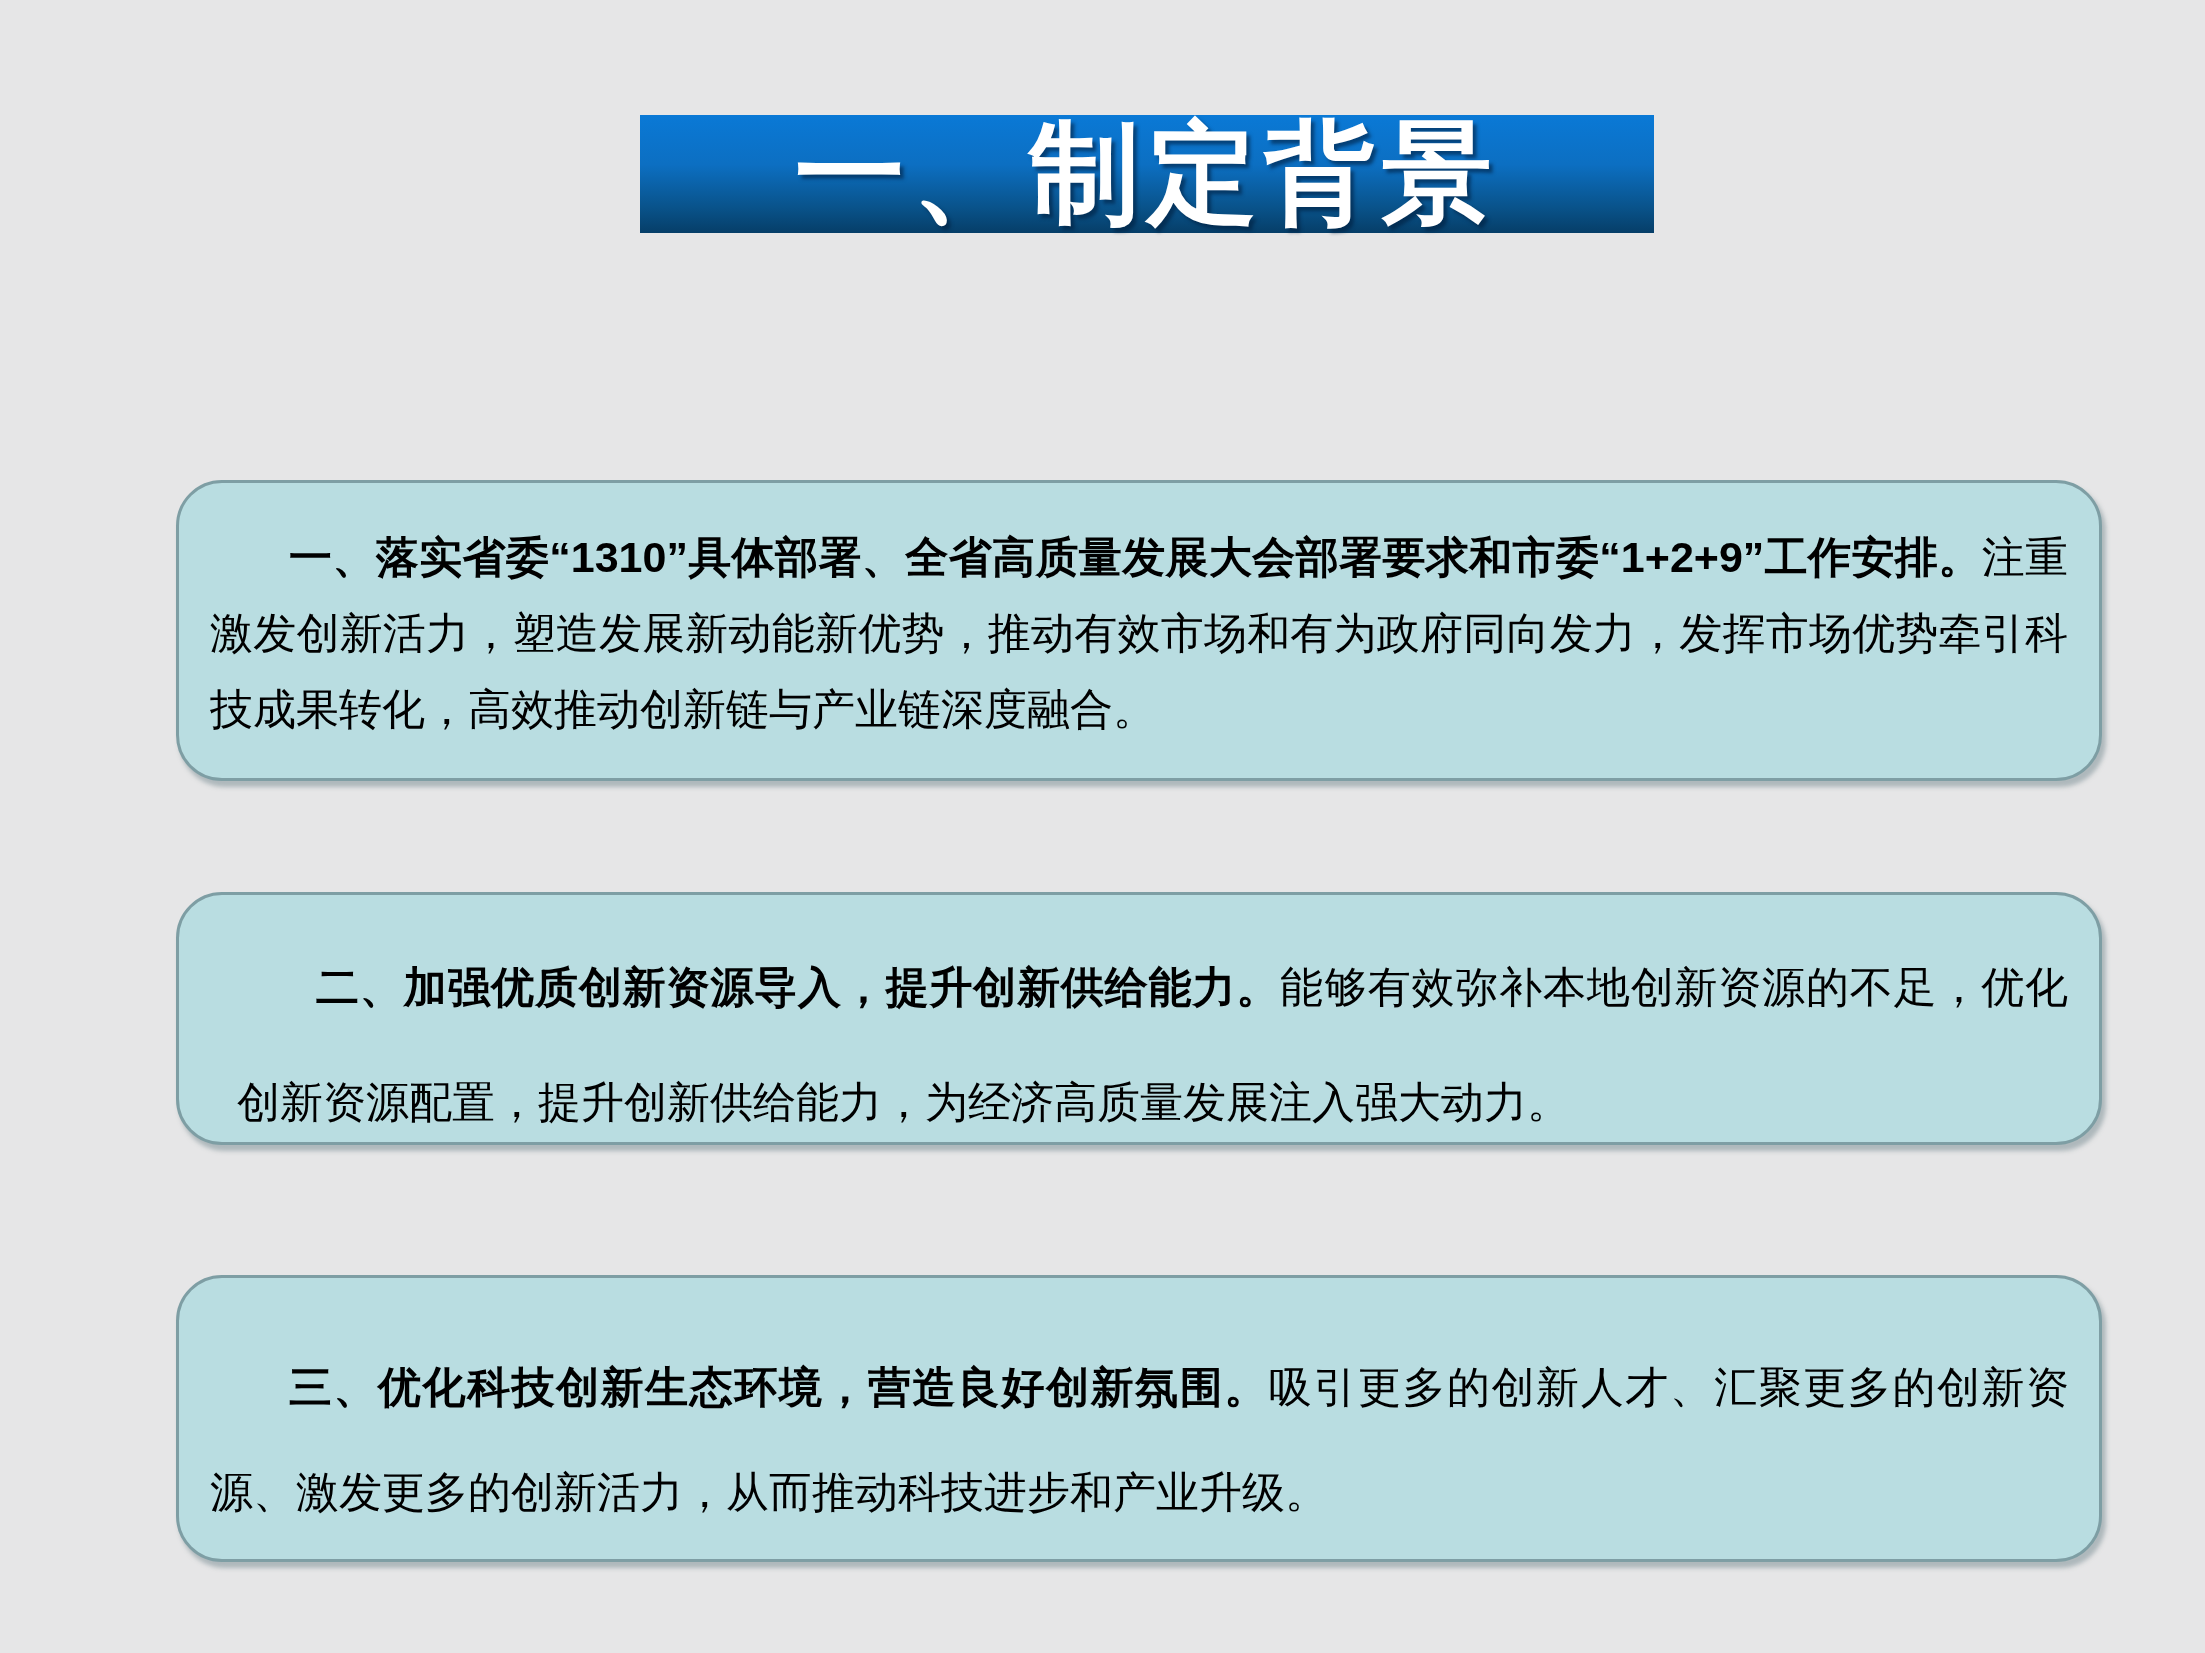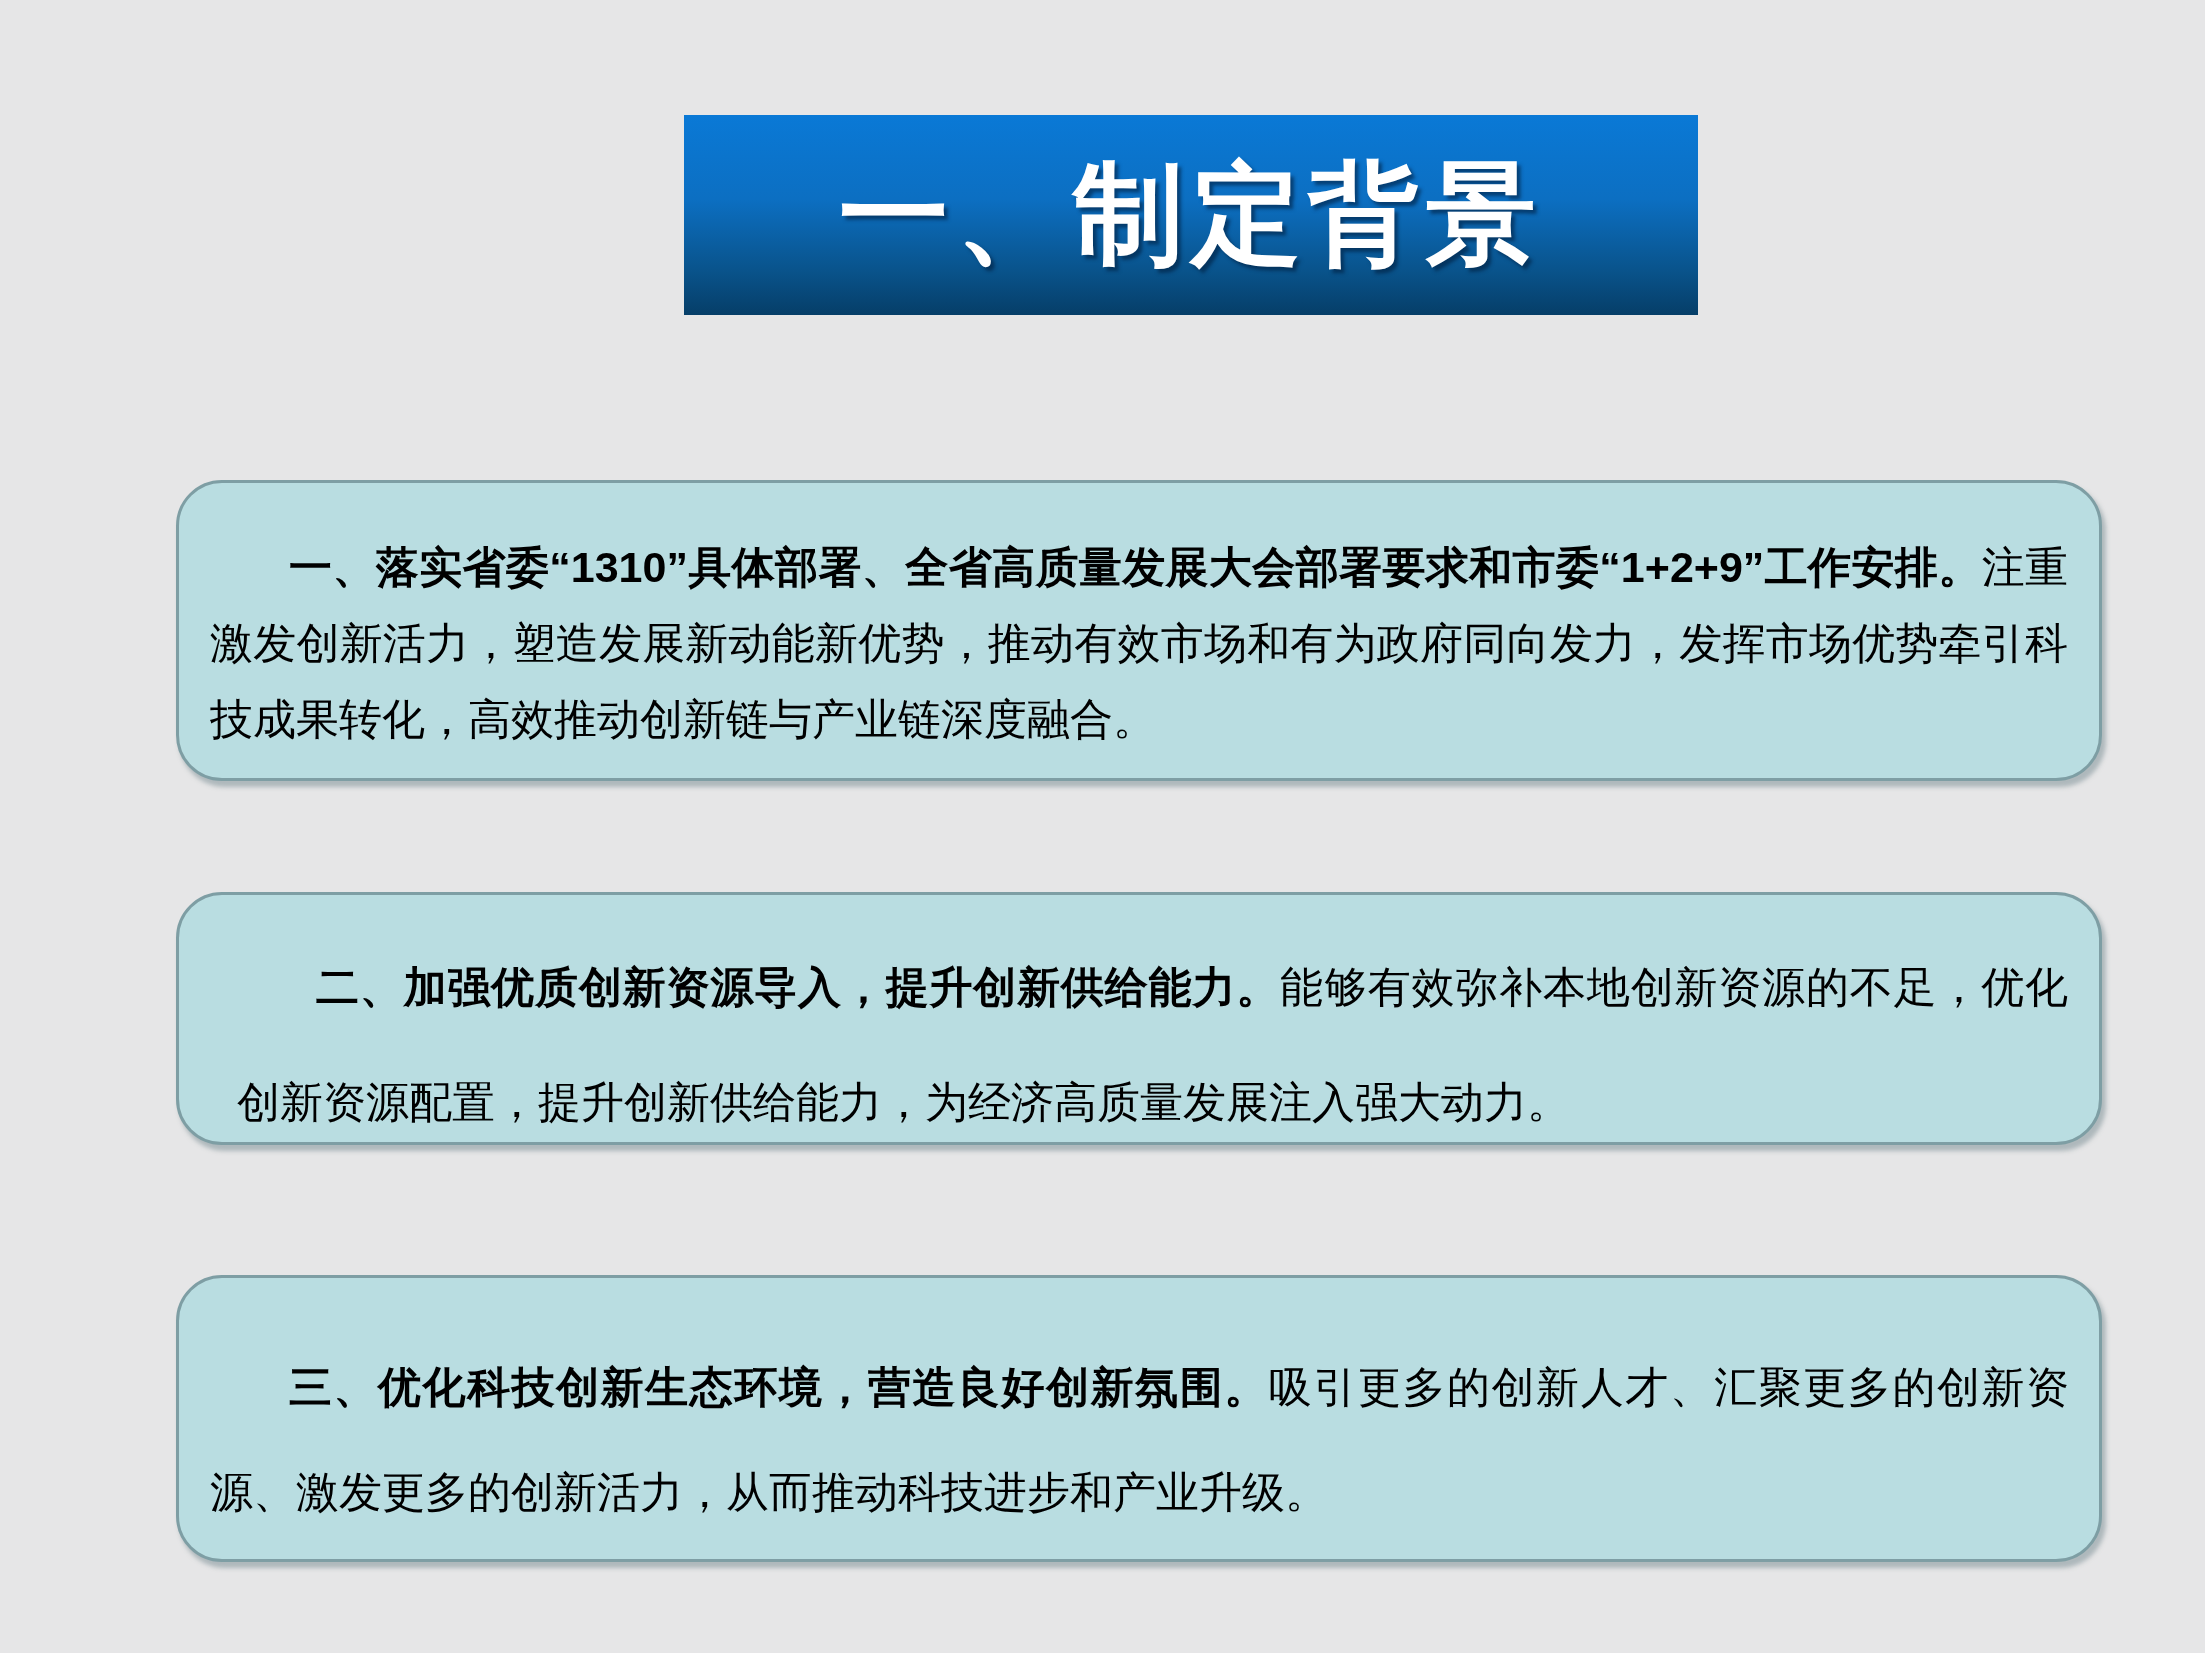--- a/index.html
+++ b/index.html
@@ -11,24 +11,24 @@
   .slide {
     position: relative;
     width: 2205px;
     height: 1654px;
     background: #e6e6e7;
     overflow: hidden;
   }
   
   .banner {
     position: absolute;
-    left: 684px;
+    left: 640px;
     top: 115px;
     width: 1014px;
-    height: 200px;
+    height: 118px;
     background: linear-gradient(180deg, #0a79d6 0%, #0c6fc2 42%, #09538b 78%, #063e68 100%);
     display: flex;
     align-items: center;
     justify-content: center;
   }
   .banner-title {
     color: #ffffff;
     font-size: 110px;
     font-weight: 700;
     letter-spacing: 7.4px;
@@ -53,21 +53,21 @@
   .box p {
     margin: 0;
     text-indent: 79px;
   }
   .box .lead {
     font-weight: 700;
   }
   .box-1 {
     top: 480px;
     height: 301px;
-    padding: 46px 31px 0 31px;
+    padding: 36px 31px 0 31px;
   }
   .box-1 p { line-height: 76px; }
   .box-2 {
     top: 892px;
     height: 253px;
     padding: 35px 31px 0 31px;
   }
   .box-2 p { line-height: 115px; margin-left: 27px; }
   .box-3 {
     top: 1275px;

